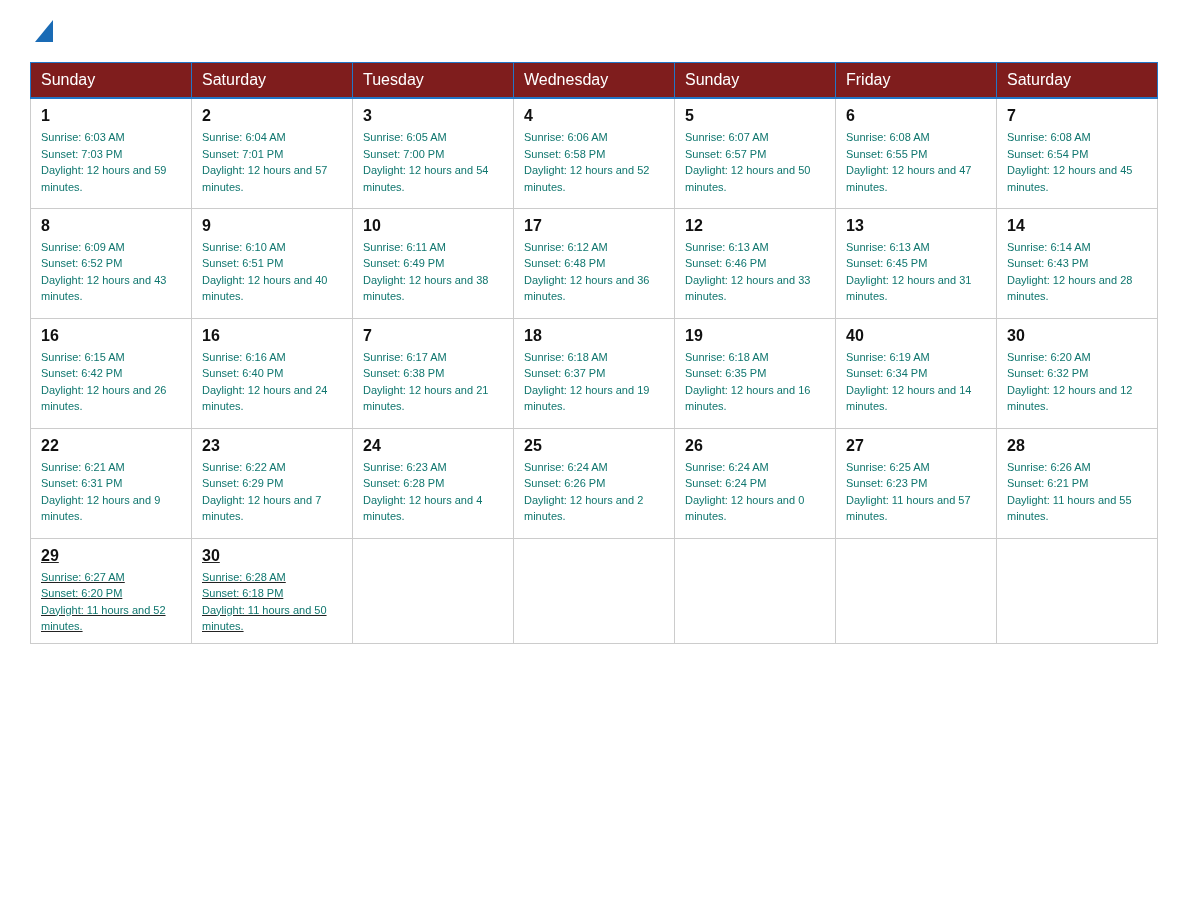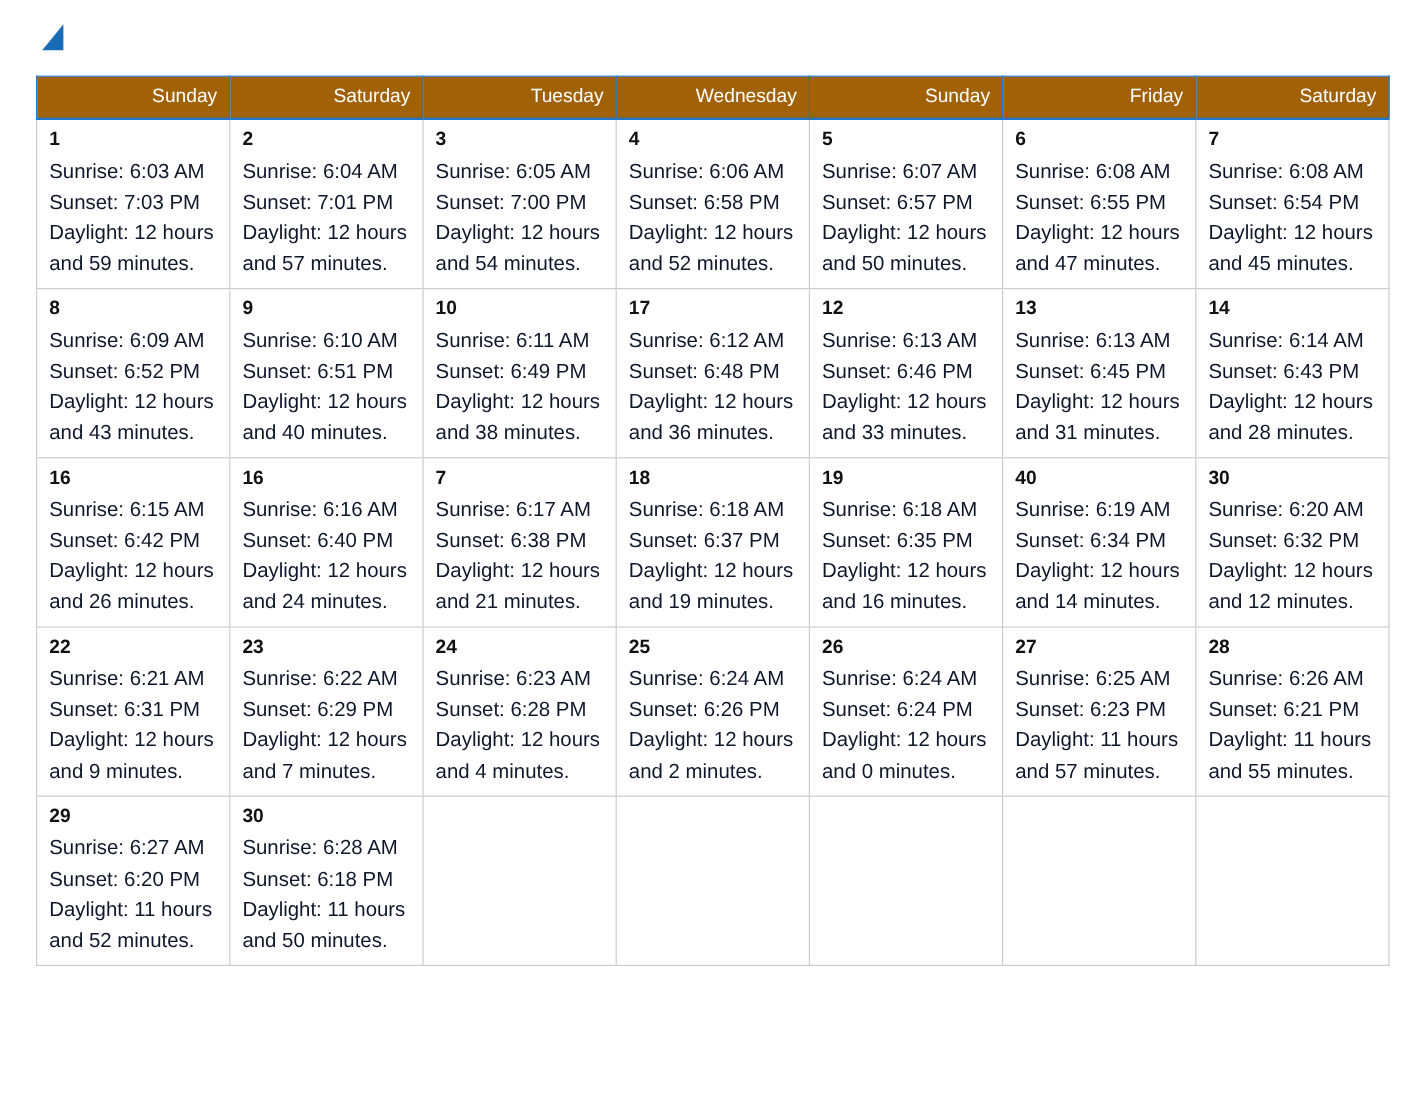--- a/index.html
+++ b/index.html
@@ -43,49 +43,50 @@
       font-size: 20px;
       color: #444;
       margin-top: 4px;
     }
     .calendar-table {
       width: 100%;
       border-collapse: collapse;
       table-layout: fixed;
     }
     .calendar-table th {
-      background-color: #a16207;
+      background-color: #7f1d1d;
       color: #fff;
       font-size: 16px;
       font-weight: normal;
       padding: 8px 10px;
-      text-align: right;
+      text-align: left;
       border: 1px solid #2176c7;
     }
     .calendar-table td {
       border: 1px solid #ccc;
       vertical-align: top;
       padding: 8px 10px;
       font-size: 13px;
       color: #222;
       height: 110px;
     }
     .calendar-table tr:last-child td {
       height: 90px;
+      text-decoration: underline;
     }
     .day-number {
       font-size: 16px;
       font-weight: bold;
       margin-bottom: 4px;
       color: #111;
     }
     .day-info {
-      font-size: 17px;
+      font-size: 11px;
       line-height: 1.5;
-      color: #0f172a;
+      color: #0f766e;
     }
   </style>
 </head>
 <body>
 
 <div class="header">
   <div class="logo">
     <span class="logo-text-general"></span>
     <span style="display:inline-block; margin: 0 1px;">
       

